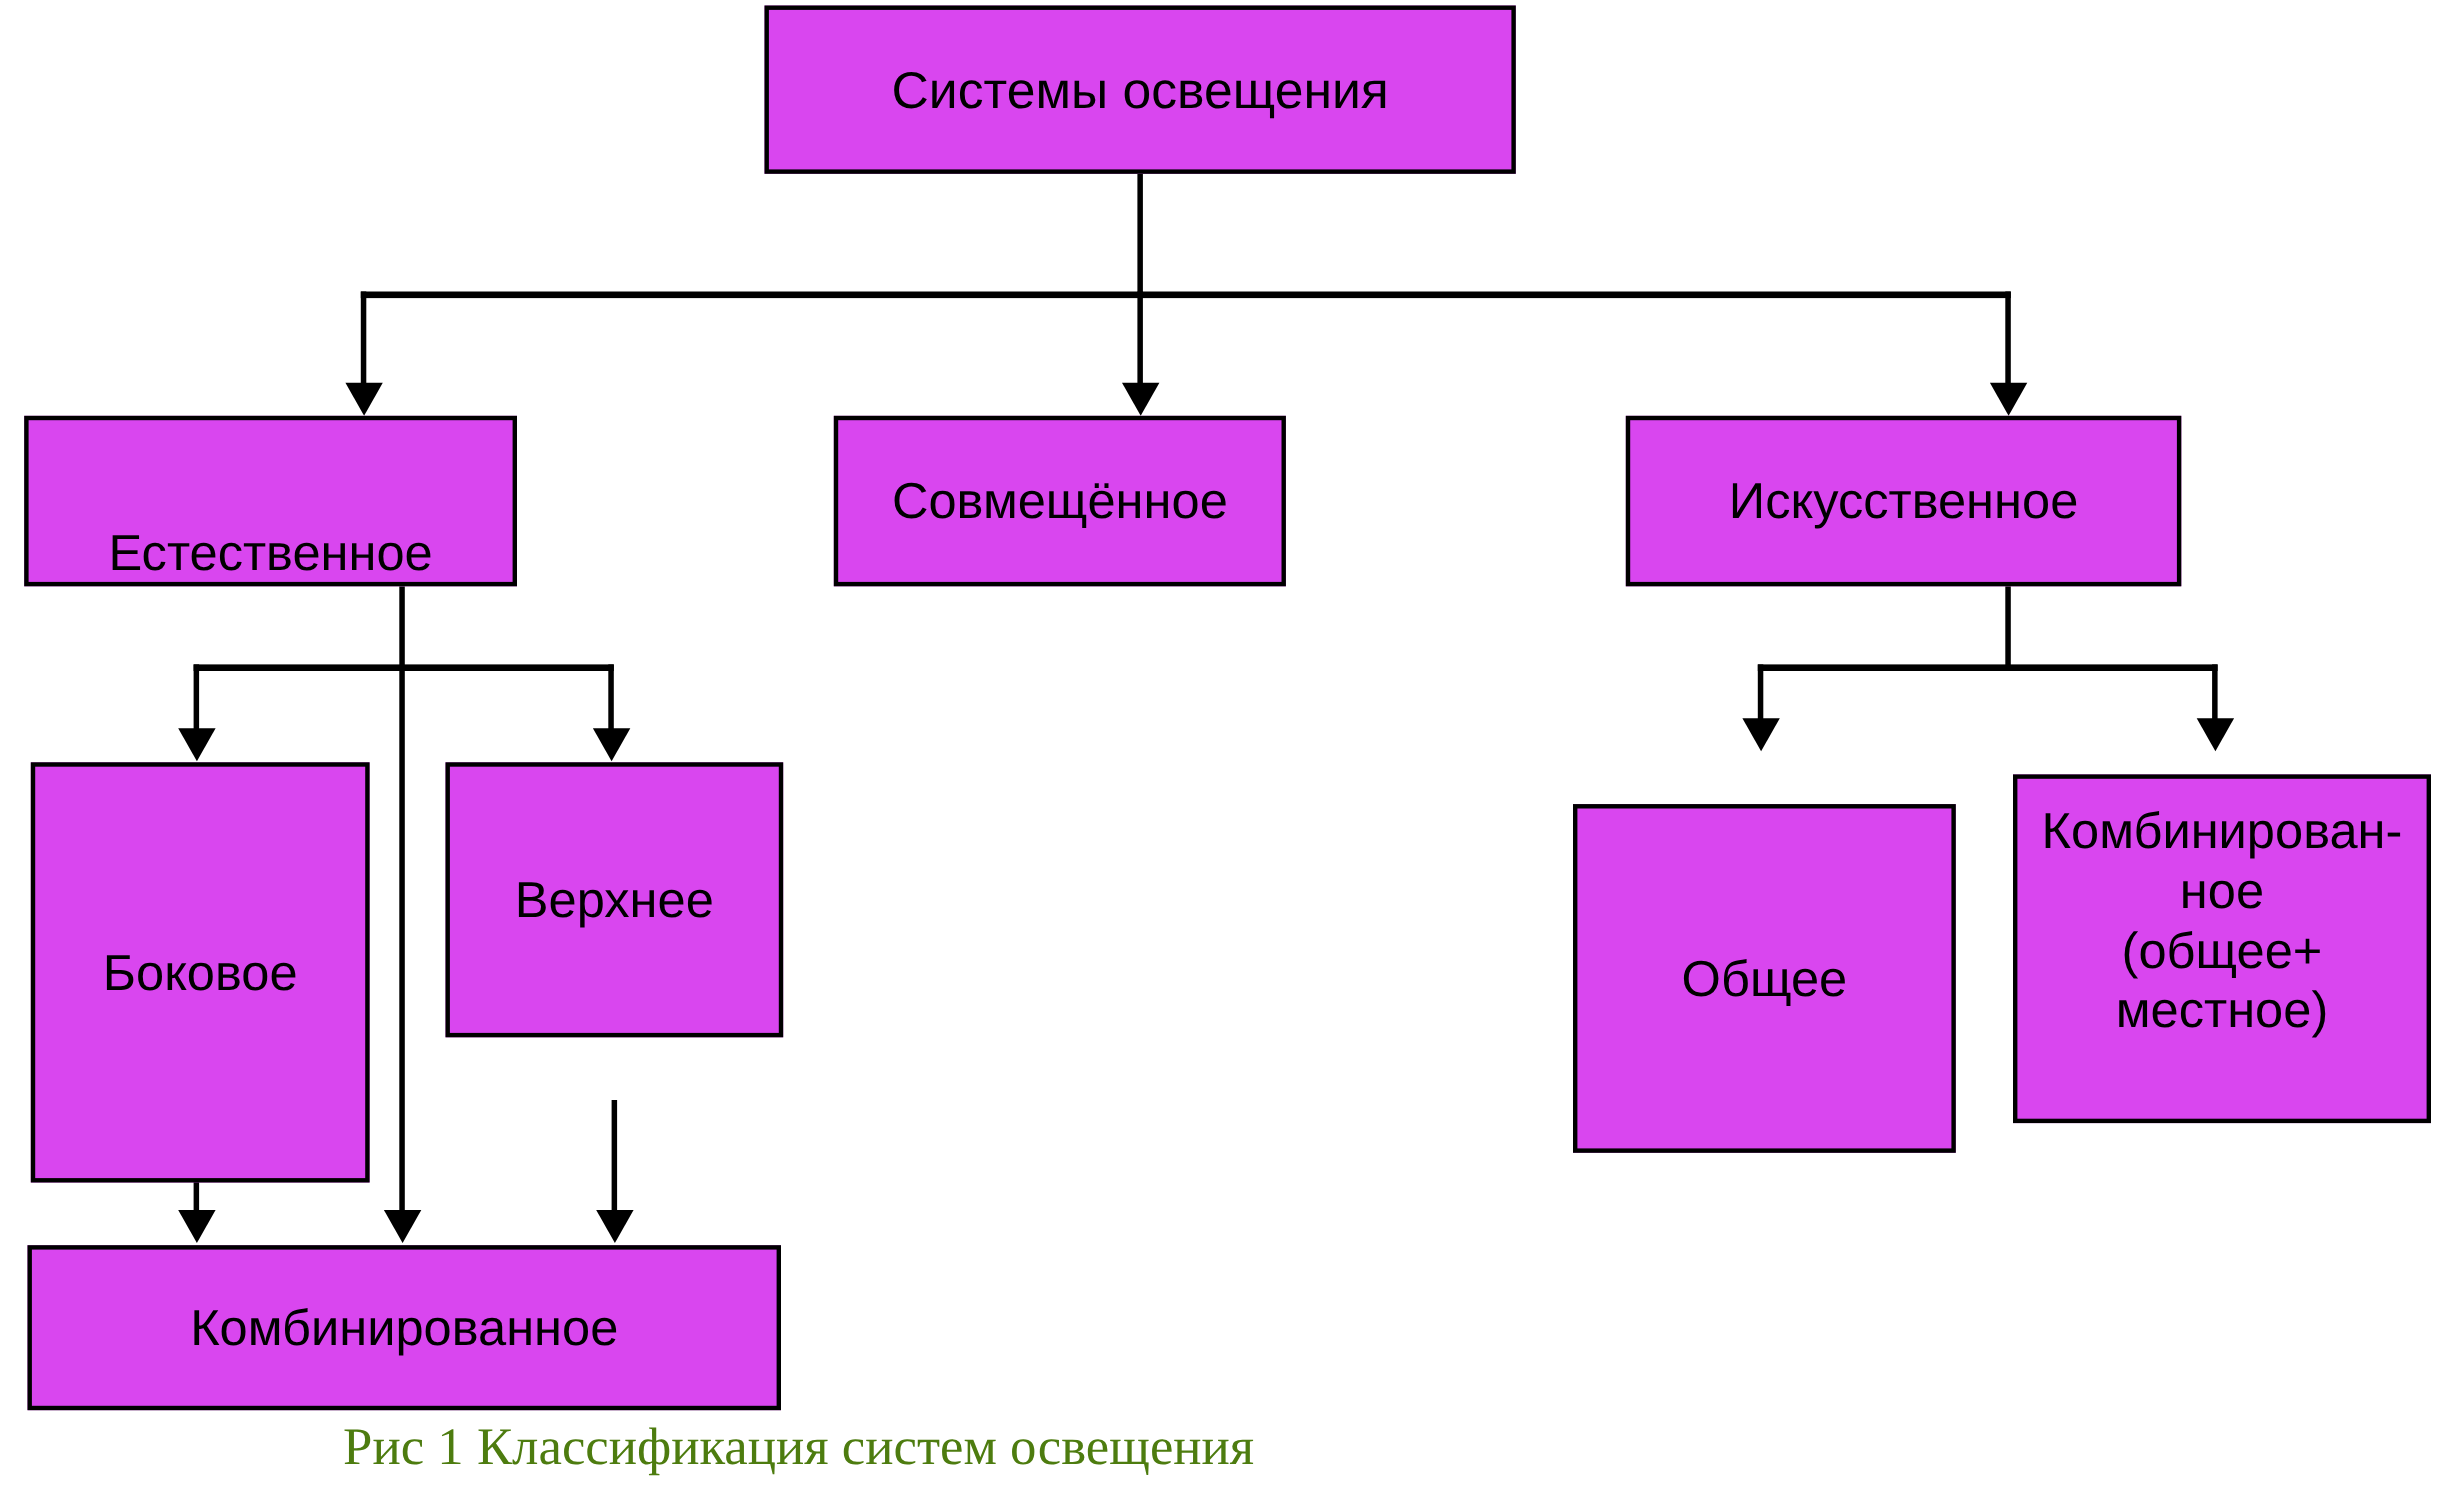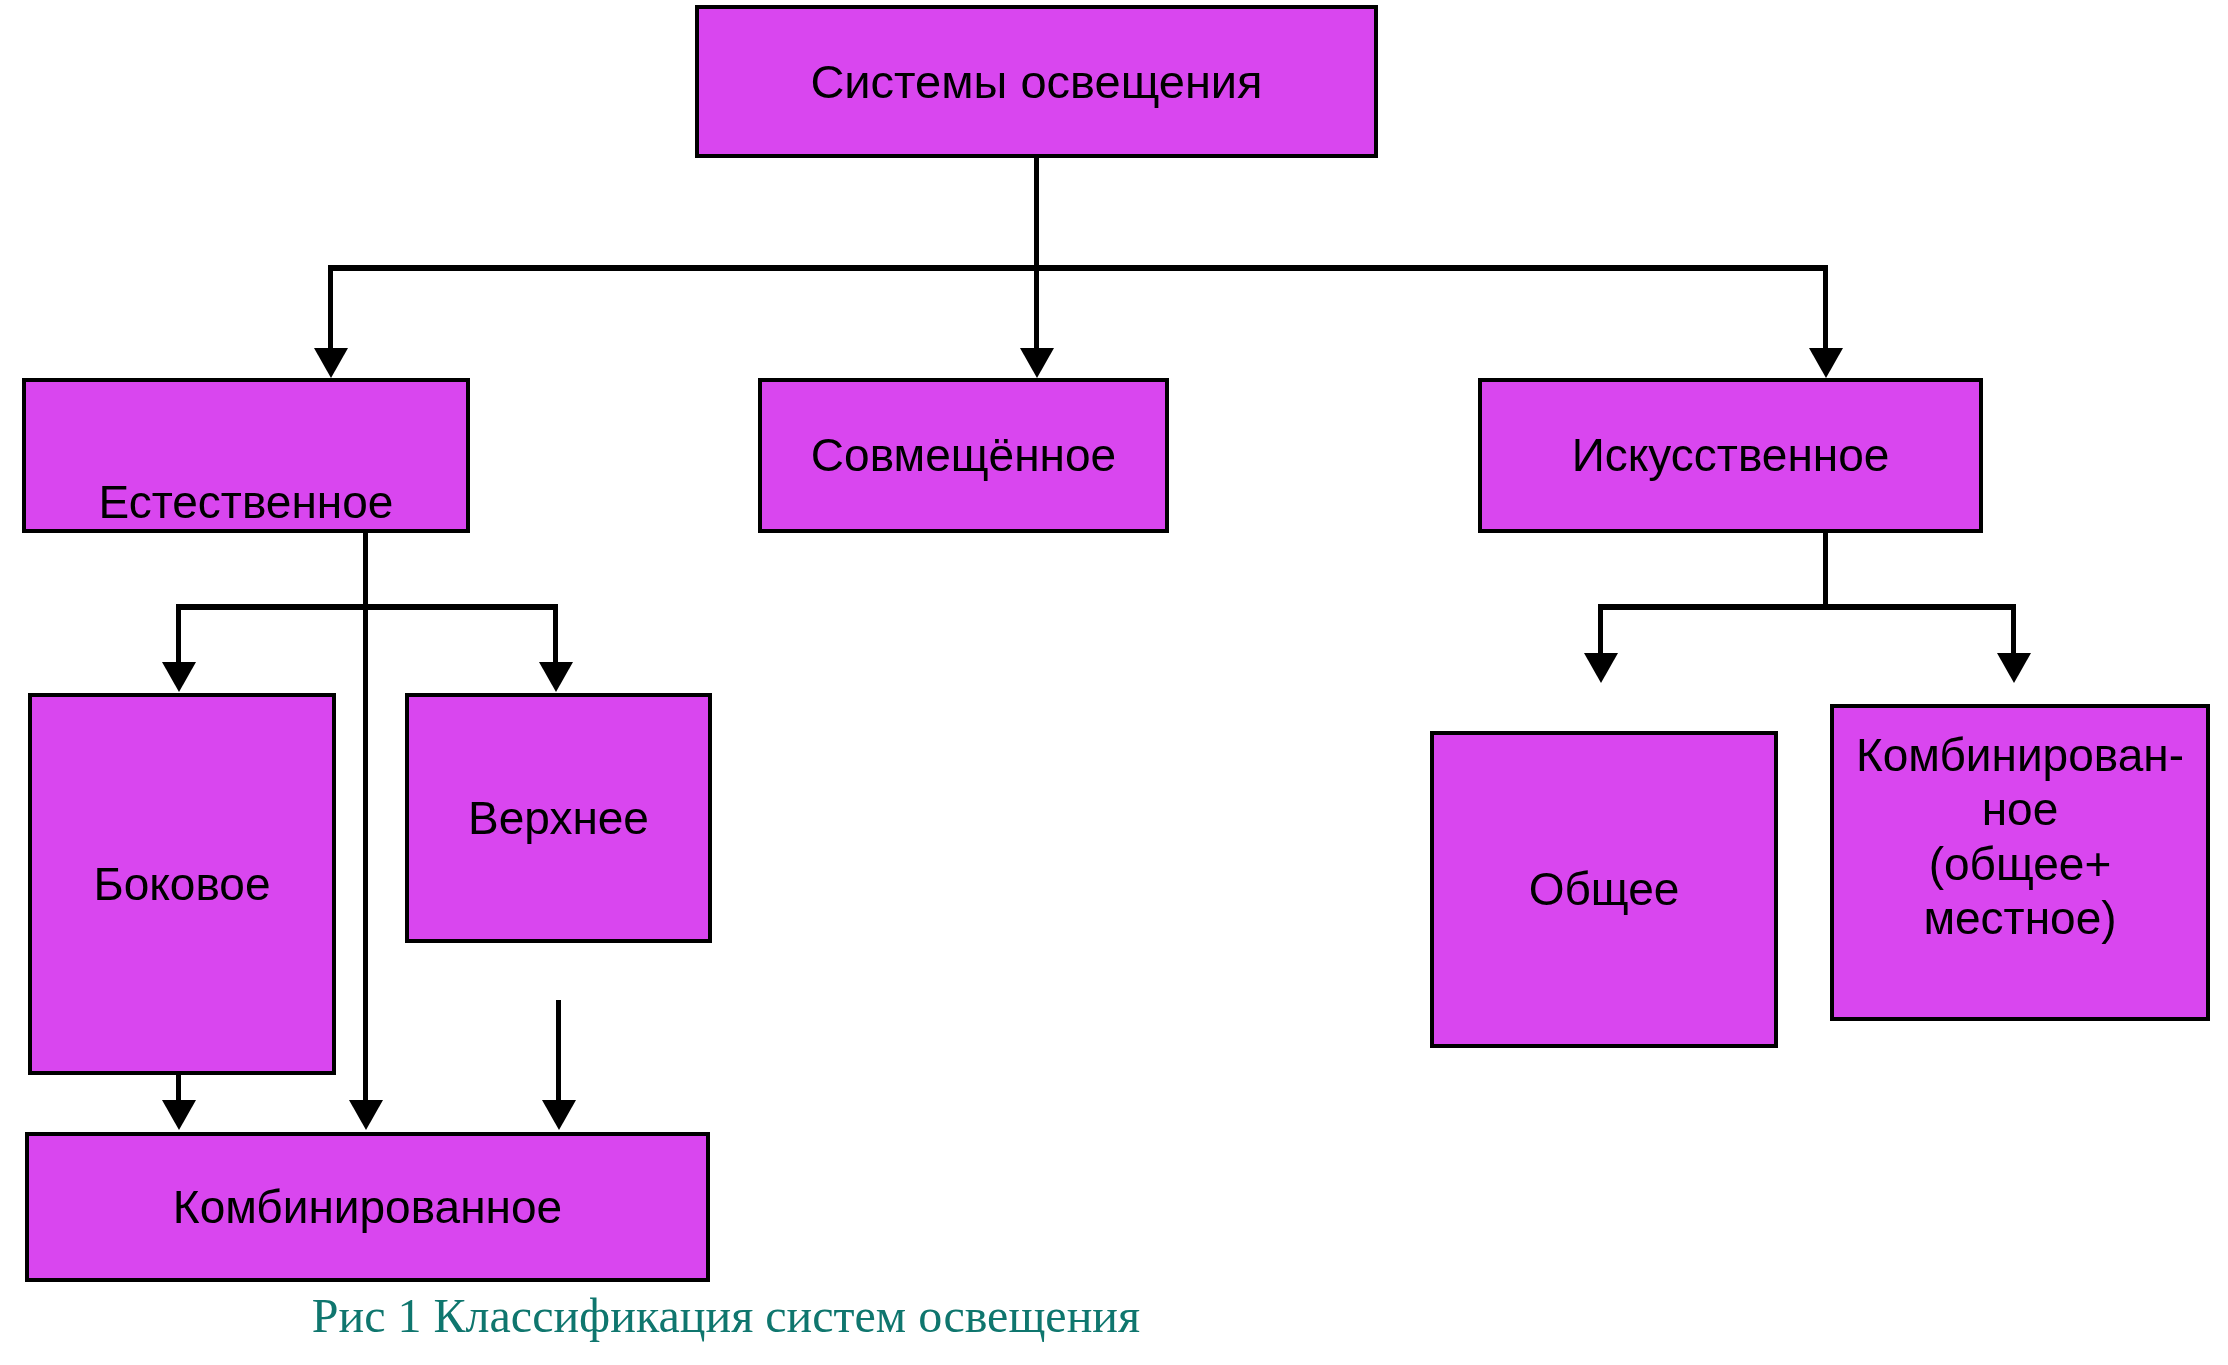--- a/index.html
+++ b/index.html
@@ -62,21 +62,21 @@
 
   
   #caption {
     position: absolute;
     left: 0;
     top: 1288px;
     width: 1452px;
     text-align: center;
     font-family: "Liberation Serif", serif;
     font-size: 48px;
-    color: #0f766e;
+    color: #4d7c0f;
     white-space: nowrap;
   }
 </style>
 </head>
 <body>
 
 <div id="page">
 
   <div class="ln" style="left:1034px; top:158px; width:5px; height:110px;"></div>
 

